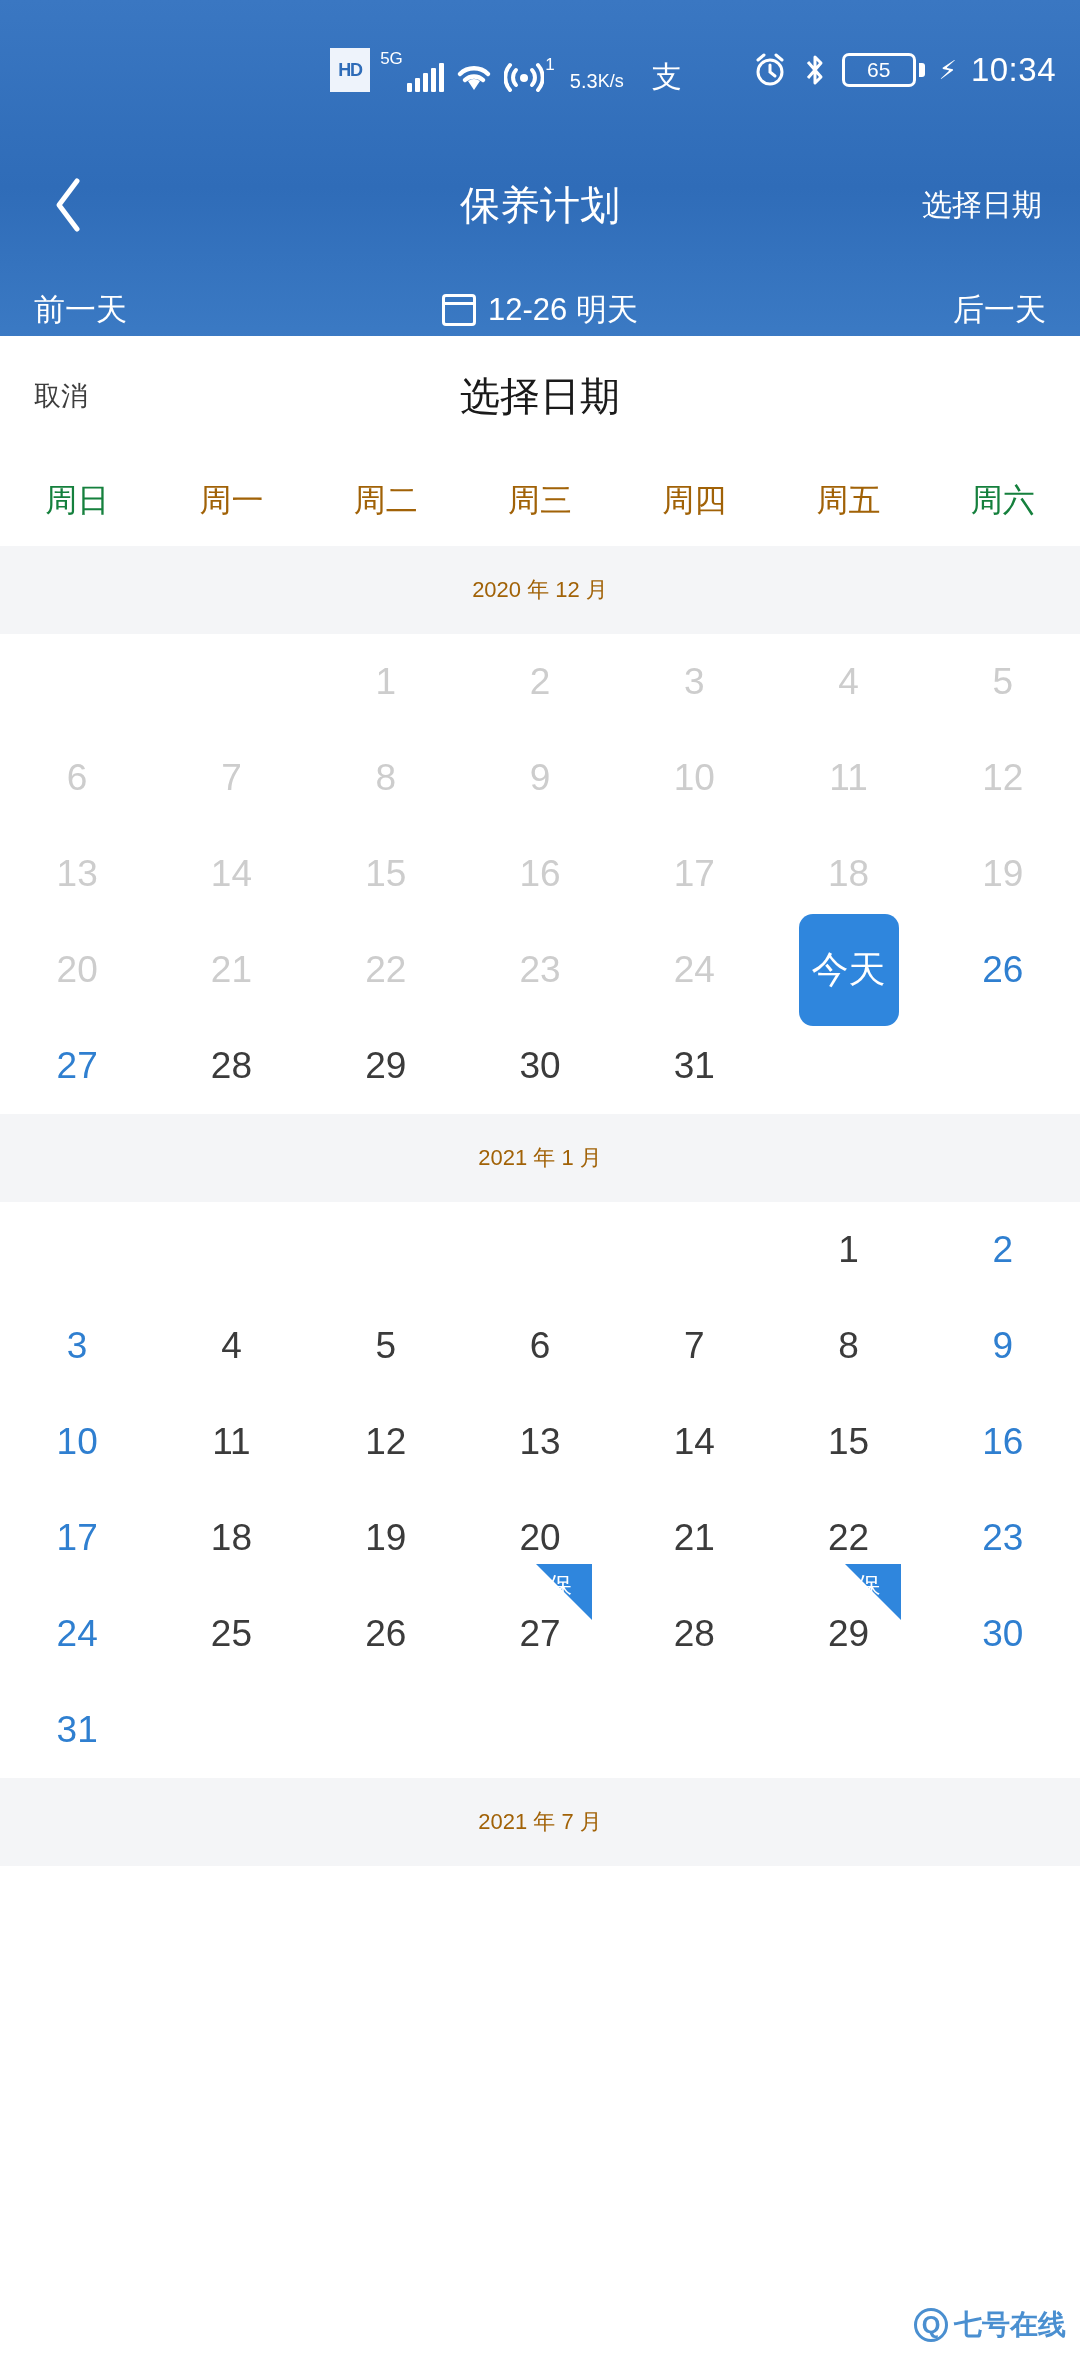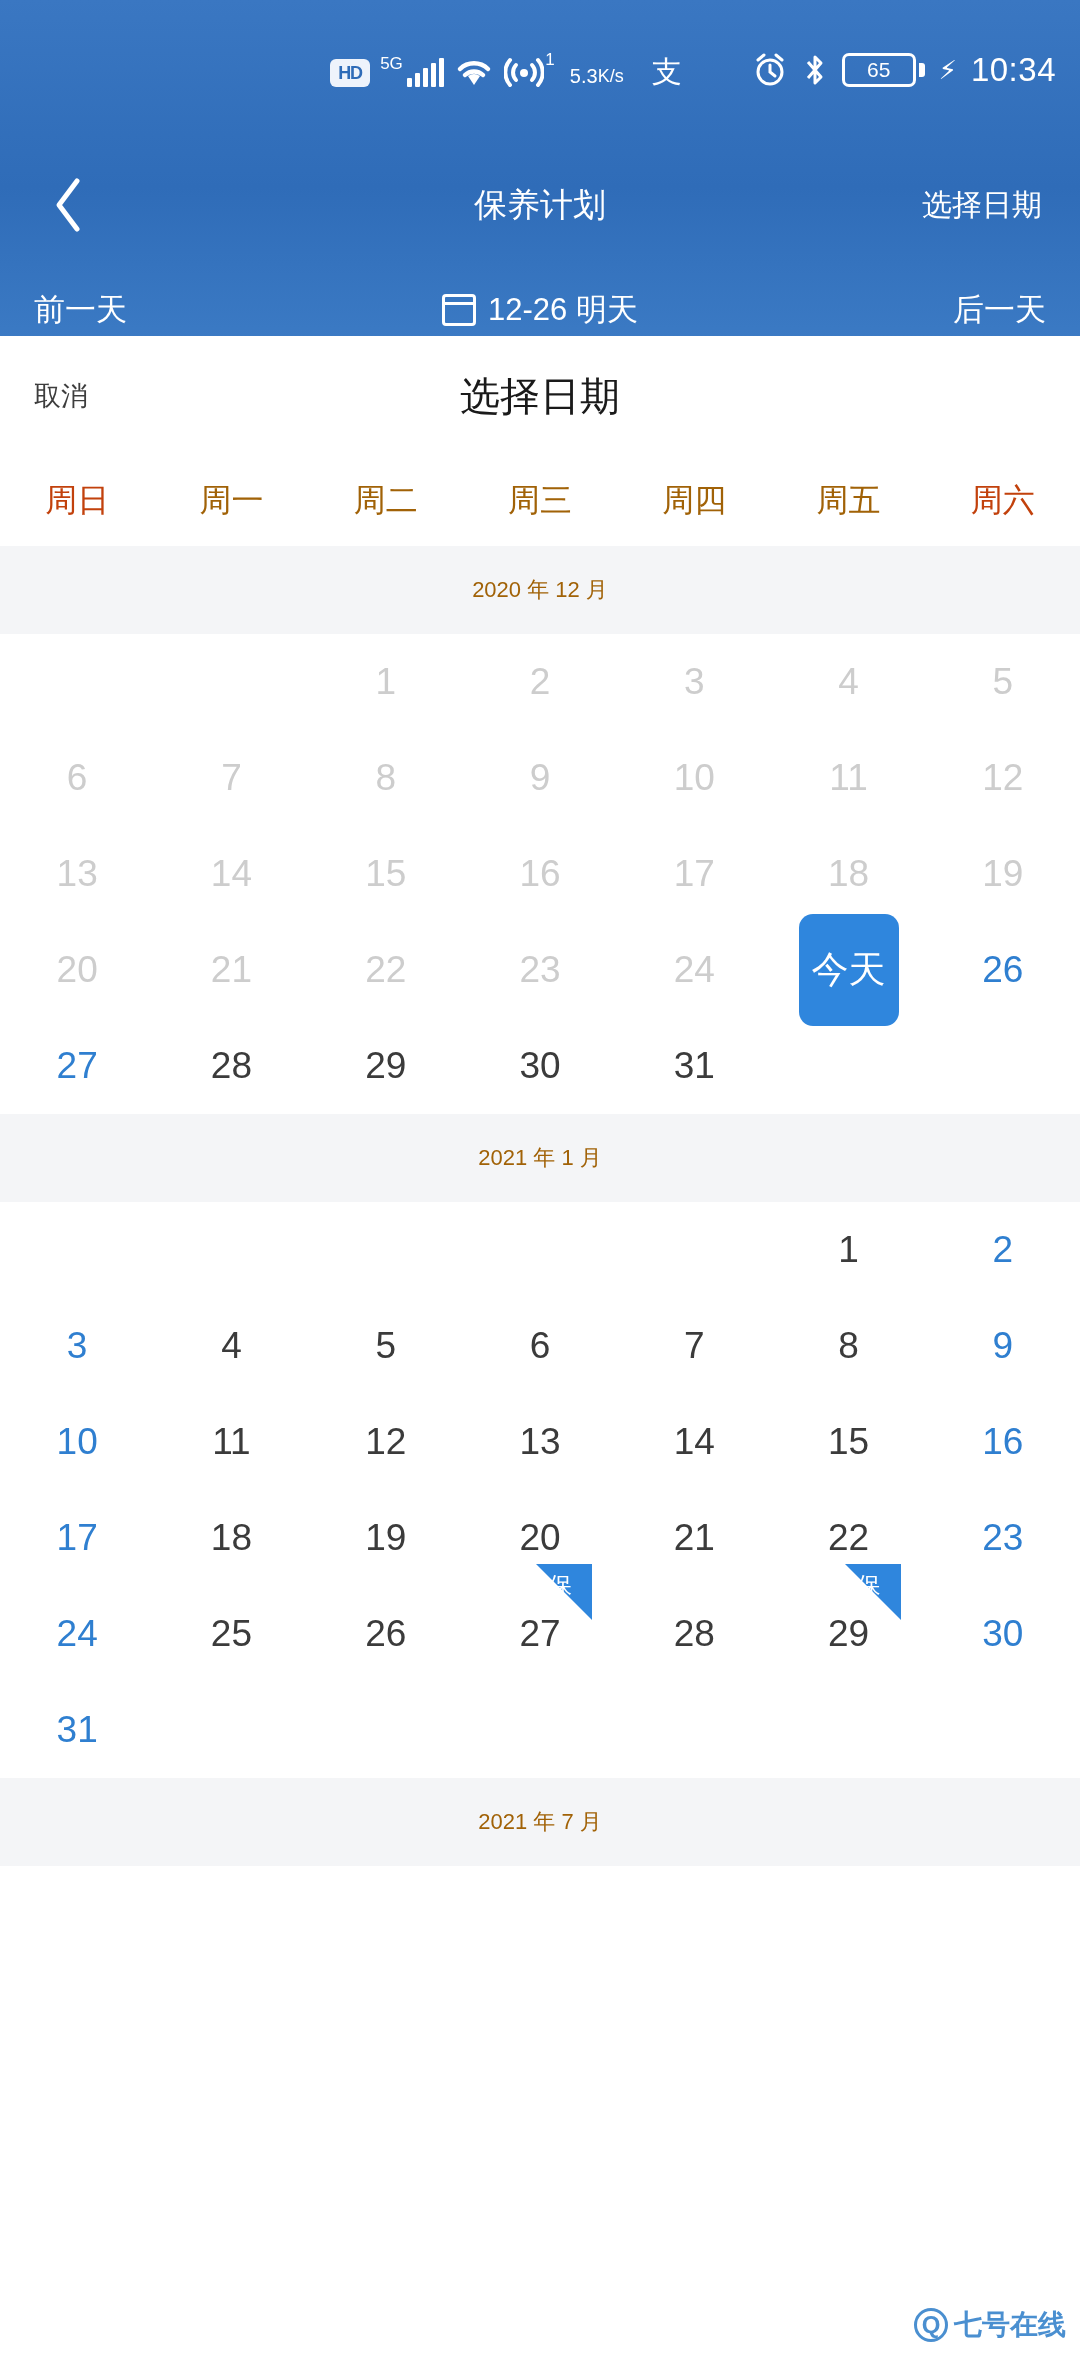--- a/index.html
+++ b/index.html
@@ -12,21 +12,21 @@
 
   
   .app-bg { position:absolute; left:0; top:0; width:1080px; height:340px;
             background:linear-gradient(180deg,#3a77c2 0%,#2f6cb8 55%,#3b7ac4 100%); }
 
   .statusbar { position:absolute; left:0; top:40px; width:1080px; height:60px;
                display:flex; align-items:center; justify-content:flex-end;
                padding-right:24px; gap:0px; color:#fff; }
   .sb-left-group { display:flex; align-items:flex-end; gap:10px; }
   .hd-badge { display:inline-flex; align-items:center; justify-content:center;
-              width:40px; height:28px; border-radius:6px; background:#eef3fb;
+              width:40px; height:44px; border-radius:0; background:#eef3fb;
               color:#2f6cb8; font-size:18px; font-weight:700; letter-spacing:-1px; }
   .net-gen { font-size:17px; line-height:1; margin-right:-6px; align-self:flex-start; position:relative; top:2px;}
   .bars { display:flex; align-items:flex-end; gap:3px; height:30px; }
   .bars i { display:block; width:5px; background:#fff; border-radius:1px; }
   .bars i:nth-child(1){height:9px}  .bars i:nth-child(2){height:14px}
   .bars i:nth-child(3){height:19px} .bars i:nth-child(4){height:24px}
   .bars i:nth-child(5){height:29px}
   .svgic { display:block; }
   .hotspot-wrap { position:relative; display:flex; align-items:flex-end; }
   .hotspot-sup { position:absolute; right:-11px; top:-2px; font-size:17px; line-height:1; }
@@ -41,42 +41,42 @@
                font-size:21px; letter-spacing:0px; }
   .batt-cap { width:6px; height:14px; background:#fff; border-radius:0 3px 3px 0; margin-left:3px; }
   .bolt { font-size:26px; line-height:1; }
   .clock { font-size:33px; letter-spacing:0.5px; }
 
   .navbar { position:absolute; left:0; top:150px; width:1080px; height:110px;
             display:flex; align-items:center; color:#fff; }
   .nav-back { position:absolute; left:38px; top:50%; transform:translateY(-50%);
               width:60px; height:60px; display:flex; align-items:center; justify-content:center; }
   .nav-title { position:absolute; left:0; right:0; text-align:center;
-               font-size:33px; font-weight:400; }
+               font-size:40px; font-weight:400; }
   .nav-action { position:absolute; right:38px; font-size:30px; }
 
   
   .datenav { position:absolute; left:0; top:280px; width:1080px; height:60px;
              display:flex; align-items:center; justify-content:space-between;
              padding:0 34px; color:#fff; font-size:31px; }
   .datenav-center { display:flex; align-items:center; gap:12px; }
   .cal-ic { width:34px; height:32px; border:3px solid #fff; border-radius:4px;
             position:relative; }
   .cal-ic:before { content:""; position:absolute; left:0; right:0; top:5px; height:3px; background:#fff; }
 
   
   .sheet { position:absolute; left:0; top:336px; width:1080px; height:2040px;
            background:#ffffff; overflow:hidden; }
   .sheet-head { height:120px; position:relative; display:flex; align-items:center; }
   .sheet-cancel { position:absolute; left:34px; font-size:27px; color:#3d3d3d; }
   .sheet-title { width:100%; text-align:center; font-size:40px; color:#1a1a1a; }
 
   .weekbar { height:90px; display:flex; align-items:center; }
   .weekbar > div { flex:1 1 0; text-align:center; font-size:32px; color:#a16207; }
-  .weekbar > div.wk { color:#c2410c; }
+  .weekbar > div.wk { color:#15803d; }
 
   .month-label { height:88px; background:#f4f5f7; display:flex;
                  align-items:center; justify-content:center;
                  font-size:22px; color:#a16207; }
 
   .grid { display:grid; grid-template-columns:repeat(7,1fr); }
   .cell { height:96px; display:flex; align-items:center; justify-content:center;
           position:relative; font-size:37px; color:#3b3b3b; }
   .cell.pad { visibility:hidden; }
   .cell.past { color:#cdcdcd; }

